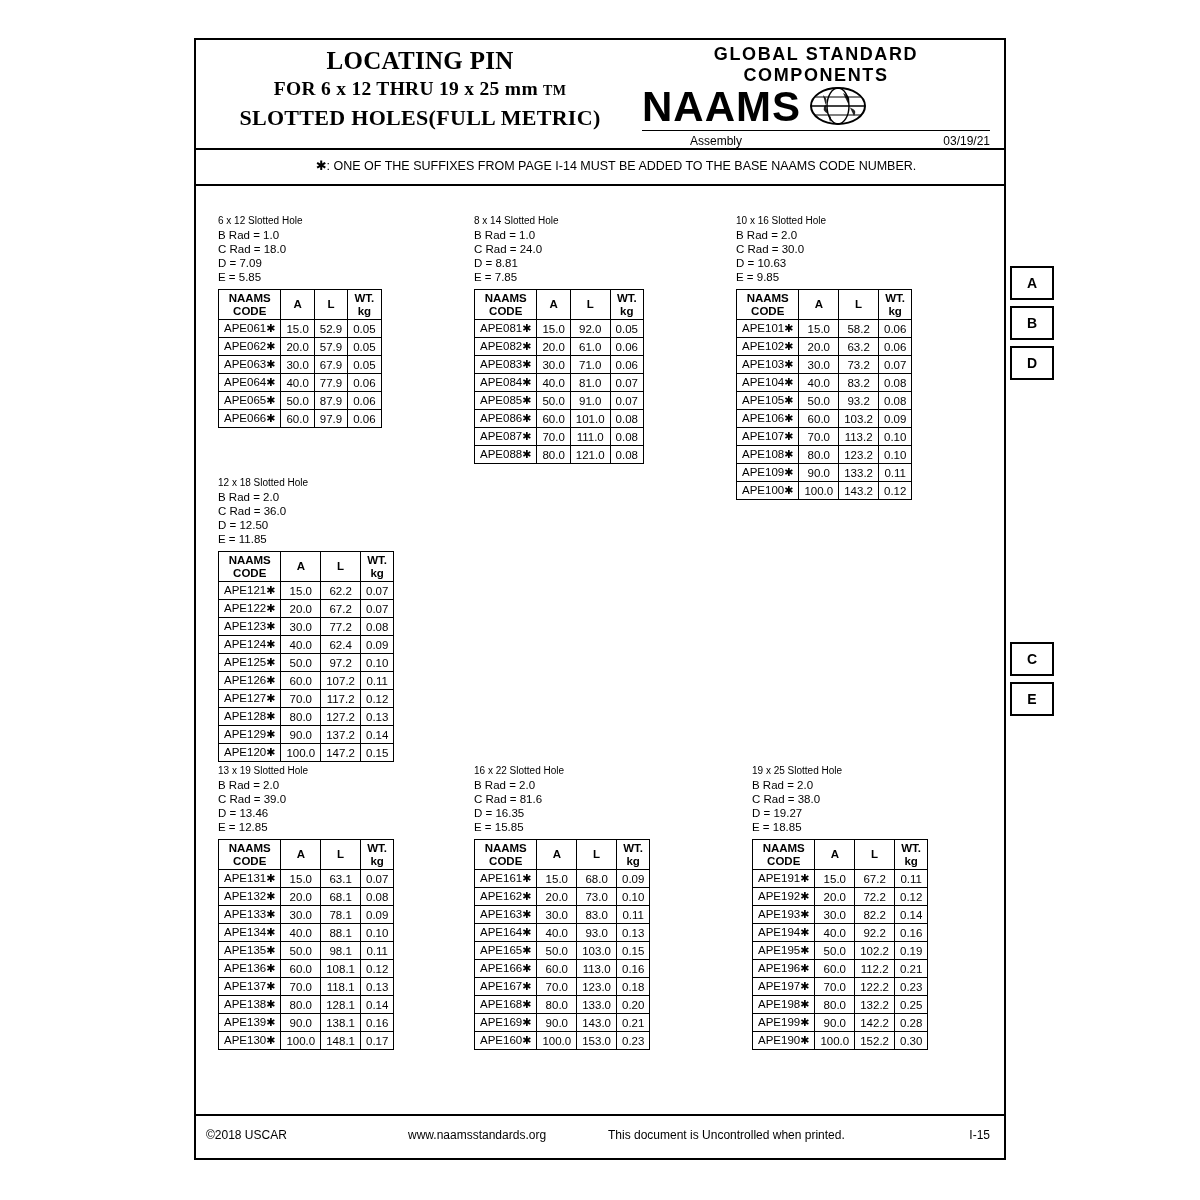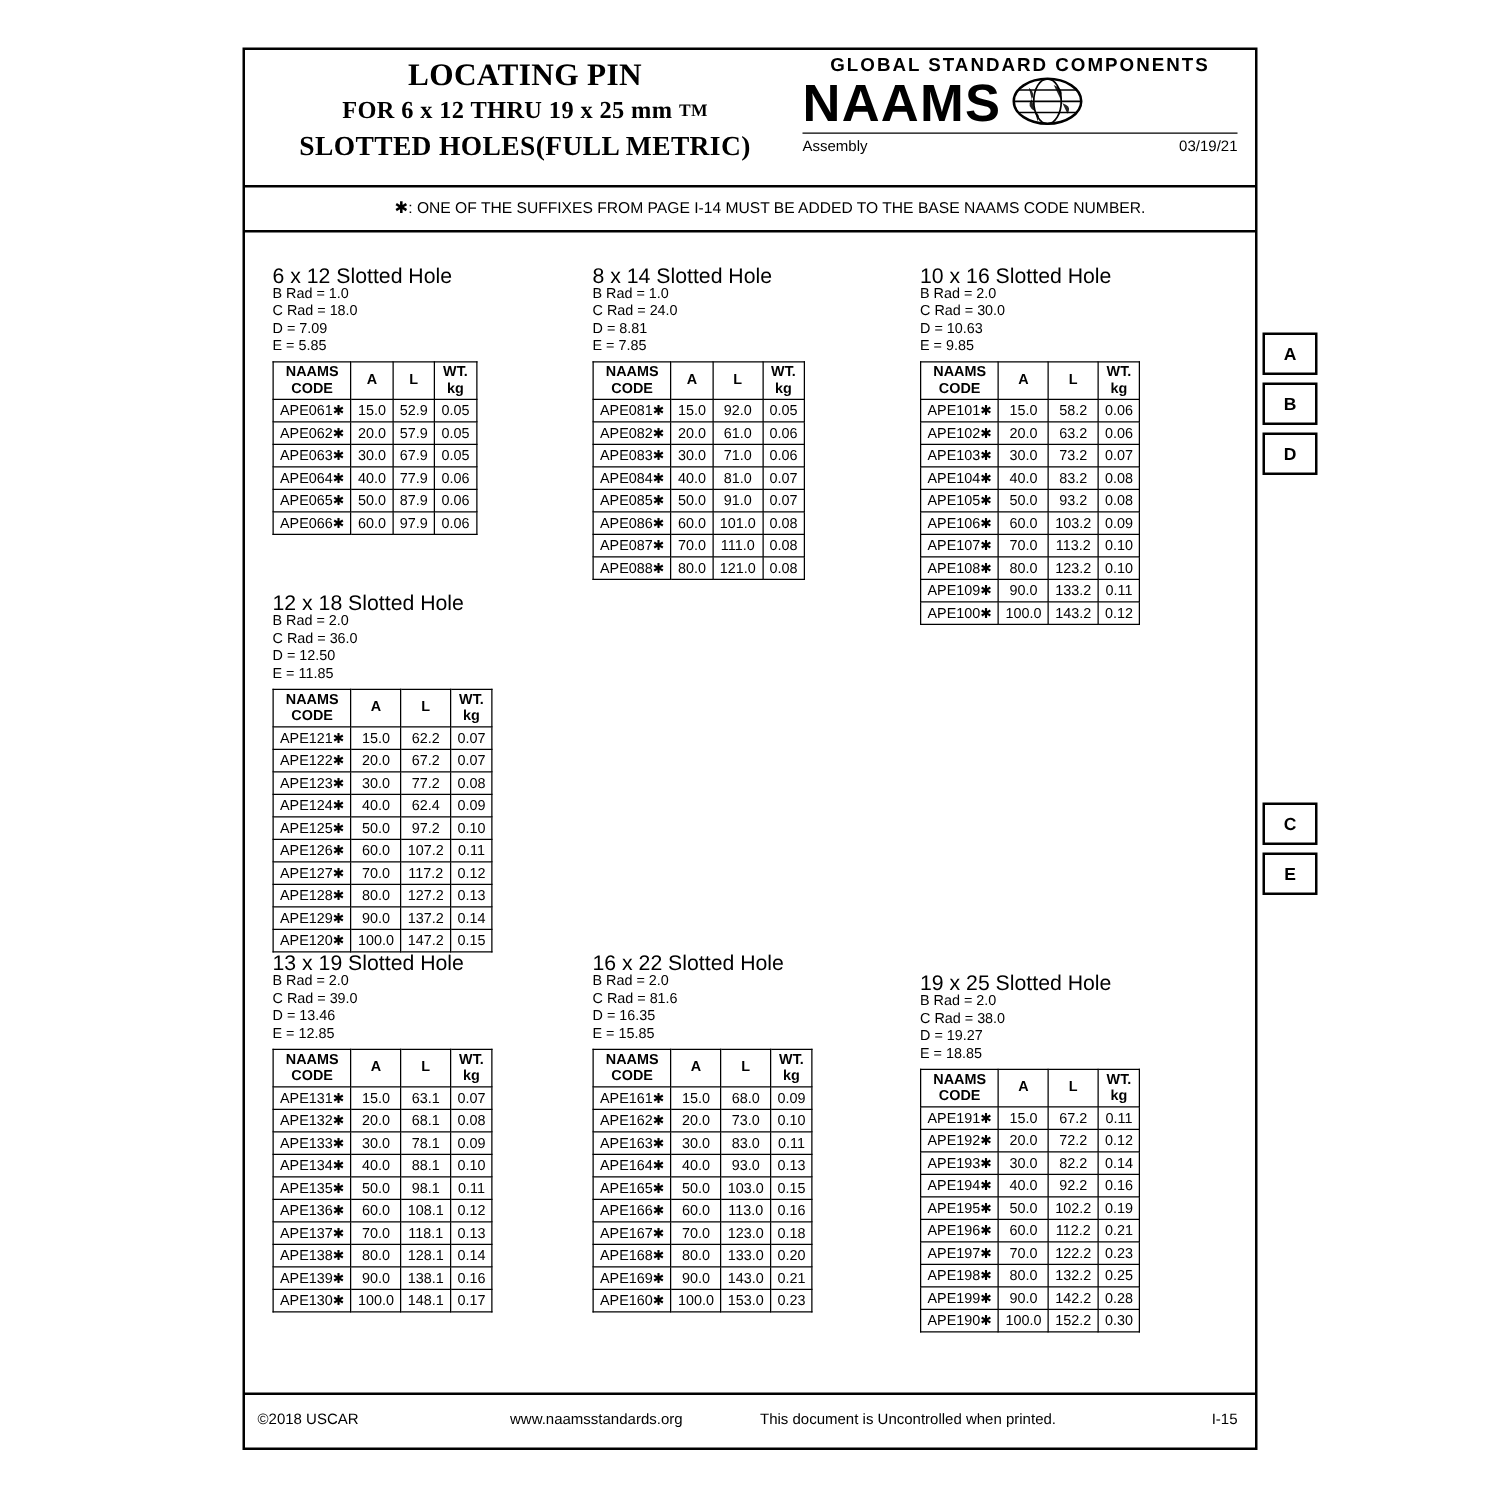--- a/index.html
+++ b/index.html
@@ -7,33 +7,33 @@
   .page{position:absolute;left:194px;top:38px;width:812px;height:1122px;border:2px solid #000;box-sizing:border-box;}
   
   .header{position:relative;height:108px;border-bottom:2px solid #000;}
   .title-block{position:absolute;left:14px;top:6px;width:420px;text-align:center;font-family:Liberation Serif, serif;}
   .title-line{font-weight:bold;letter-spacing:0.3px;}
   .t1{font-size:25px;line-height:30px;}
   .t2{font-size:19.5px;line-height:26px;}
   .t3{font-size:22px;line-height:28px;}
   .tm{font-size:14px;font-weight:bold;vertical-align:middle;}
   .brand{position:absolute;left:446px;top:4px;width:348px;}
-  .gsc{font-size:15px;font-weight:bold;letter-spacing:1.6px;text-align:center;}
+  .gsc{font-size:18px;font-weight:bold;letter-spacing:1.6px;text-align:center;}
   .naams-row{display:flex;align-items:center;justify-content:flex-start;margin-top:-2px;}
   .naams{font-size:42px;font-weight:bold;letter-spacing:1px;line-height:44px;}
   .globe{margin-left:8px;margin-top:2px;}
   .hr-brand{border-top:1.5px solid #000;margin-top:0px;}
-  .assembly-row{display:flex;justify-content:space-between;font-size:12px;padding-top:3px;}
+  .assembly-row{display:flex;justify-content:space-between;font-size:12px;padding-top:3px;margin-left:48px;}
   .note{position:relative;height:34px;border-bottom:2px solid #000;}
   .note-text{position:absolute;left:0;right:0;top:8px;text-align:center;font-size:12.5px;padding-left:32px;}
   .star{font-size:13px;}
   
   .content{position:relative;height:940px;}
   .group{position:absolute;}
-  .grp-title{font-size:17px;line-height:14px;}
+  .grp-title{font-size:10px;line-height:14px;}
   .grp-meta{font-size:11.5px;line-height:14px;}
   table.dt{border-collapse:collapse;margin-top:5px;}
   table.dt th,table.dt td{border:1px solid #000;font-size:11.5px;text-align:center;}
   table.dt th{font-weight:bold;line-height:12.5px;padding:2px 4px;}
   table.dt td{padding:2px 5px;}
   td.code{text-align:left;padding-left:6px;padding-right:8px;white-space:nowrap;}
   .cstar{font-size:11px;}
   .wide th,.wide td{padding-top:5px;padding-bottom:5px;}
   .tight th,.tight td{padding-top:1px;padding-bottom:1px;}
   
@@ -531,21 +531,21 @@
             <tr>
               <td class="code"><span>APE160</span><span class="cstar">✱</span></td>
               <td>100.0</td>
               <td>153.0</td>
               <td>0.23</td>
             </tr>
           </tbody>
       </table>
     </div>
 
-    <div class="group" style="left:540px;top:578px;margin-top:16px;">
+    <div class="group" style="left:556px;top:578px;">
       <div class="grp-title">19 x 25 Slotted Hole</div>
       <div class="grp-meta">B Rad = 2.0</div>
       <div class="grp-meta">C Rad = 38.0</div>
       <div class="grp-meta">D = 19.27</div>
       <div class="grp-meta">E = 18.85</div>
       <table class="dt wide">
         <thead>
           <tr>
             <th><span>NAAMS</span><br><span>CODE</span></th>
             <th>A</th>

